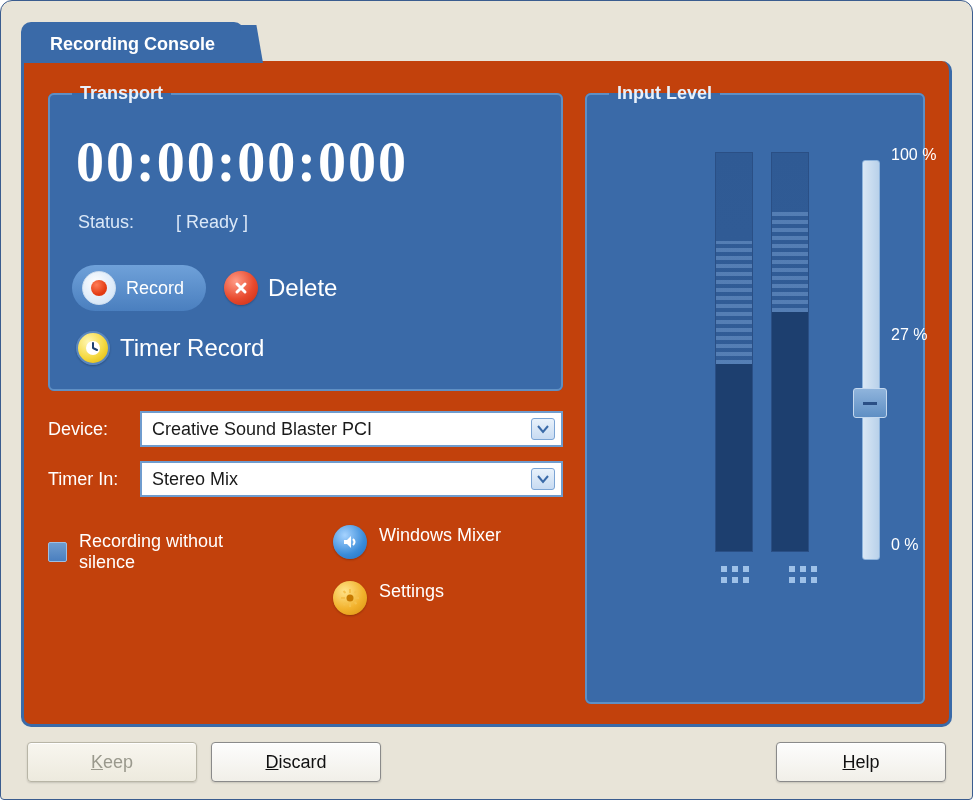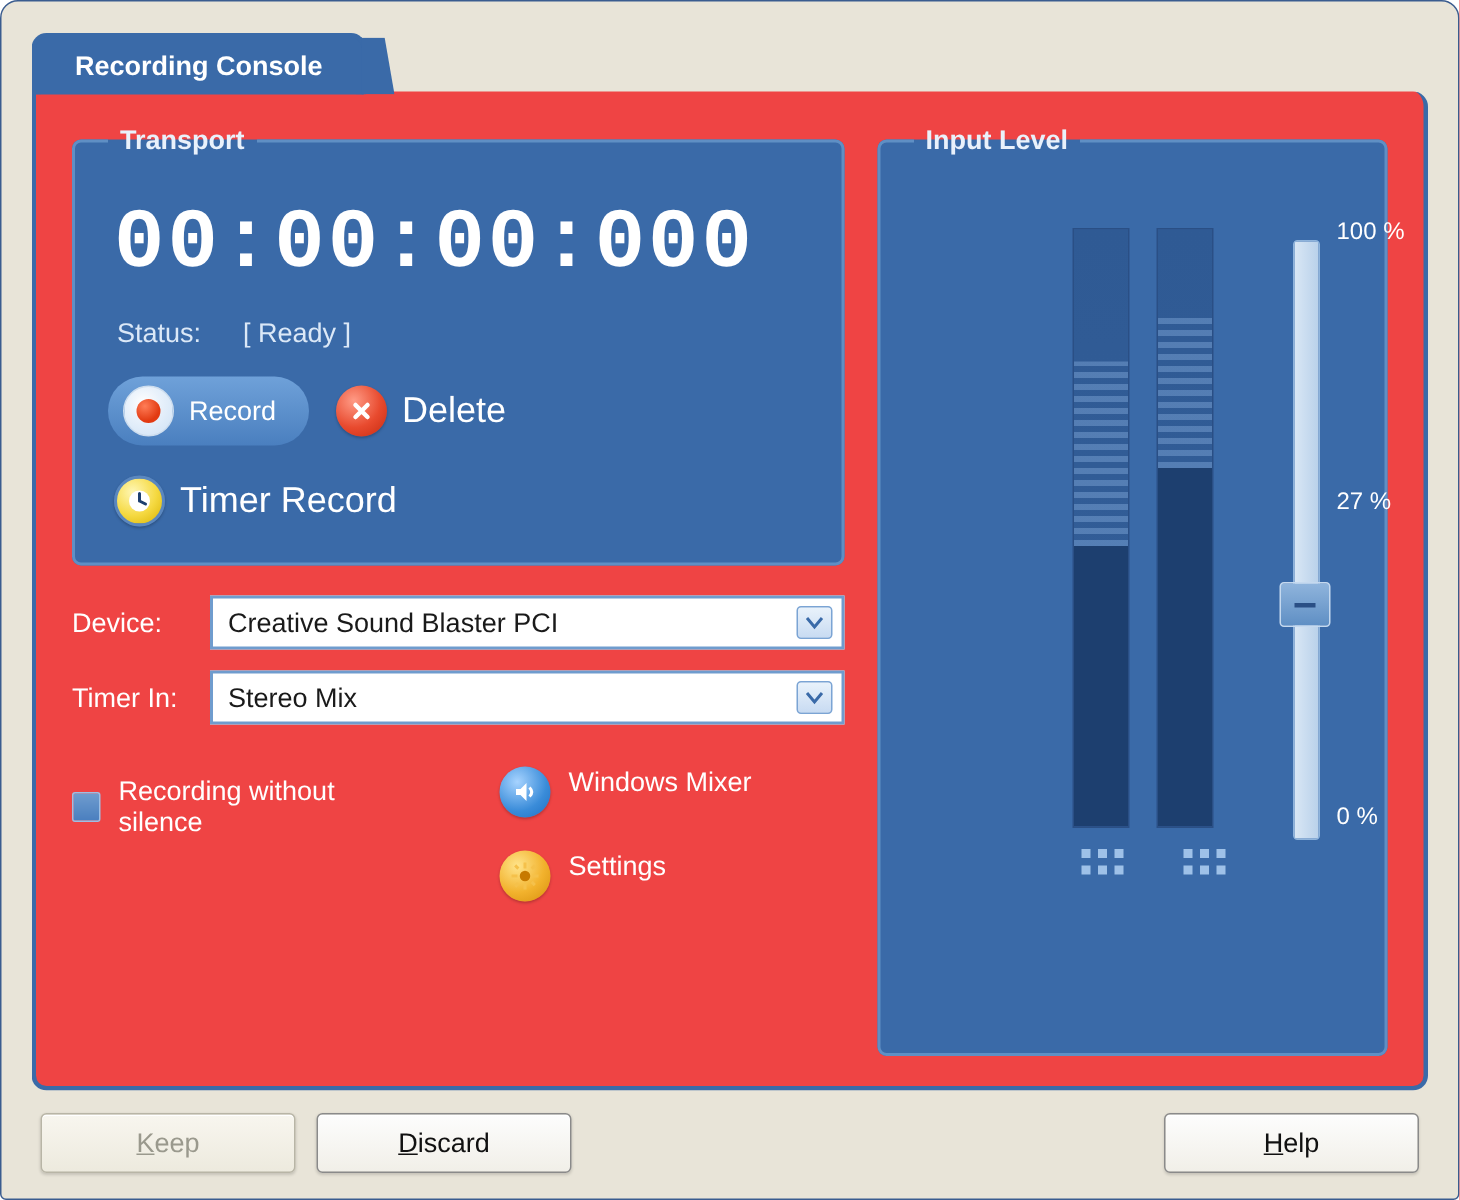--- a/index.html
+++ b/index.html
@@ -53,21 +53,21 @@
     padding: 22px 20px 12px 20px;
     display: flex;
     flex-direction: column;
   }
   .main-panel {
     position: relative;
     flex: 1;
     border: 3px solid #3a6aa8;
     border-top: none;
     border-radius: 0 10px 10px 10px;
-    background: #ef4444;
+    background: #c2410c;
     display: flex;
     gap: 22px;
     padding: 22px 24px 20px 24px;
   }
   
   .tab-strip {
     position: absolute;
     top: -38px; left: -3px;
     height: 40px;
     display: flex;
@@ -118,28 +118,28 @@
     font-weight: bold;
     color: #e9f1fb;
   }
 
   .time-display {
     font-size: 56px;
     font-weight: bold;
     color: #fff;
     letter-spacing: 2px;
     margin: 4px 0 18px 4px;
-    font-family: Liberation Mono, monospace;
+    font-family: Liberation Serif, serif;
   }
 
   .status-row {
-    display: flex; gap: 28px;
+    display: flex; gap: 42px;
     font-size: 18px;
     color: #dbe8f7;
-    margin: 0 0 18px 6px;
+    margin: 0 0 32px 6px;
   }
 
   .btn-row {
     display: flex;
     align-items: center;
     gap: 14px;
     margin: 0 0 16px 0;
   }
 
   .pill-btn {

